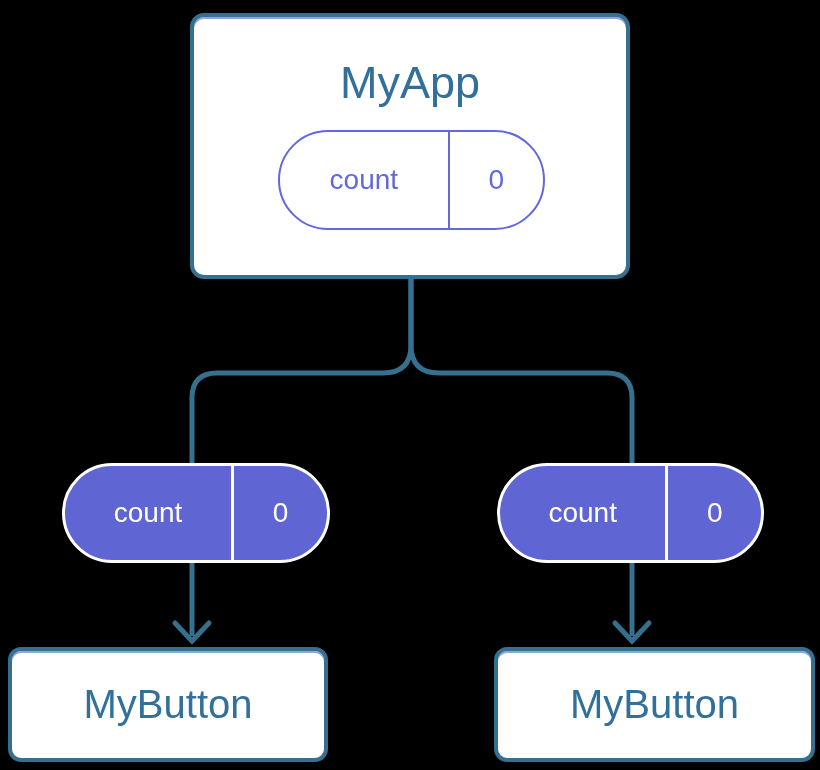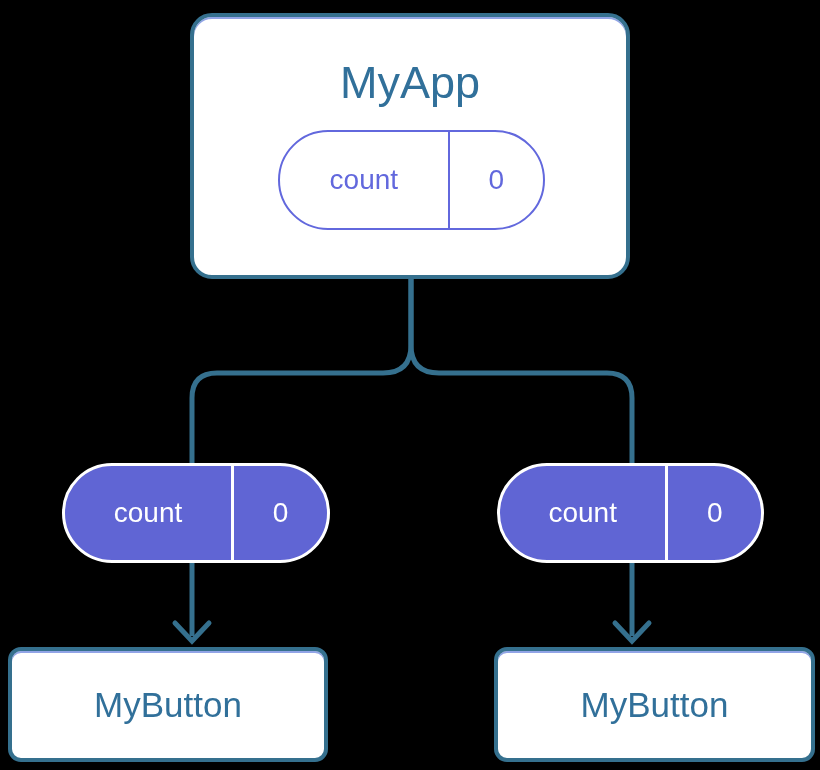--- a/index.html
+++ b/index.html
@@ -34,21 +34,21 @@
   
   .app-box {
     position: absolute;
     left: 190px;
     top: 13px;
     width: 440px;
     height: 266px;
     box-sizing: border-box;
     background: #ffffff;
     border: 4px solid #35708E;
-    border-radius: 22px;
+    border-radius: 14px;
     box-shadow: inset 0 2px 0 rgba(72, 104, 214, 0.6);
   }
   .app-title {
     position: absolute;
     left: 0;
     top: 41px;
     width: 432px;
     text-align: center;
     font-size: 45px;
     line-height: 50px;
@@ -97,21 +97,21 @@
   .btn-box {
     position: absolute;
     box-sizing: border-box;
     background: #ffffff;
     border: 4px solid #35708E;
     border-radius: 13px;
     box-shadow: inset 0 2px 0 rgba(72, 104, 214, 0.6);
     display: flex;
     align-items: center;
     justify-content: center;
-    font-size: 35px;
+    font-size: 40px;
     font-weight: 500;
     color: #31709A;
   }
   .btn-left  { left: 8px;   top: 647px; width: 320px; height: 115px; }
   .btn-right { left: 494px; top: 647px; width: 321px; height: 115px; }
 </style>
 </head>
 <body>
 
 <div class="stage">

